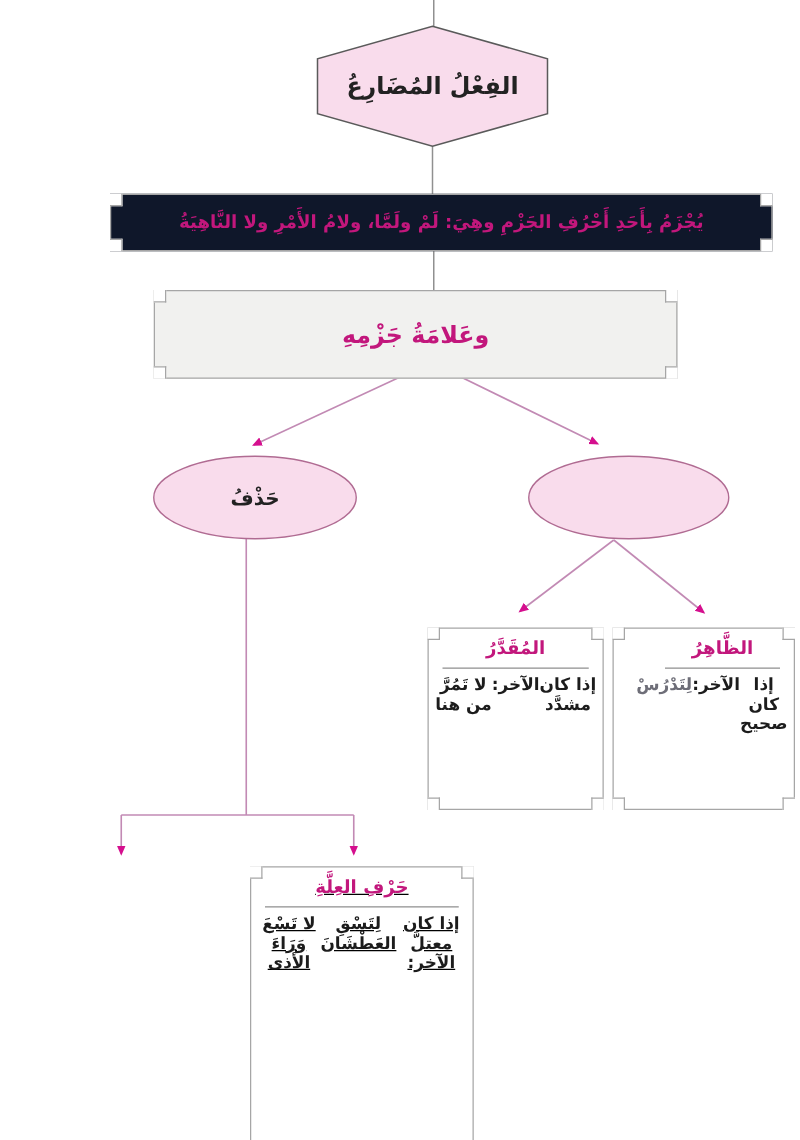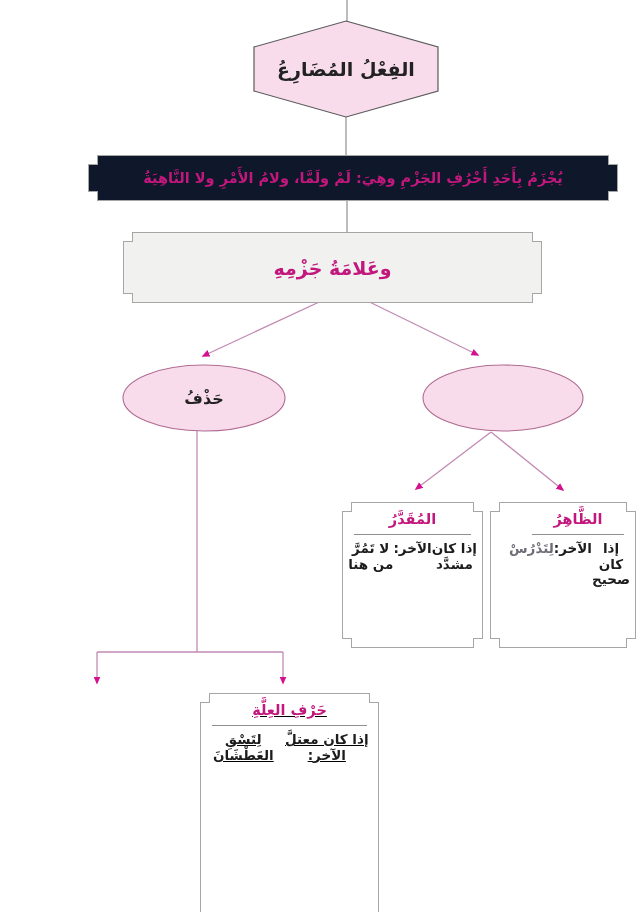--- a/index.html
+++ b/index.html
@@ -130,20 +130,21 @@
   </div>
 
 
   <div class="card card-illa">
     <div class="card-title">حَرْفِ العِلَّةِ</div>
     <div class="card-sep"></div>
     <div class="card-body">
 
     <div class="card-line">إذا كان معتلَّ الآخر:</div>
         <div class="card-line">لِتَسْقِ العَطْشَانَ</div>
+        <div class="card-line">لا تَسْعَ وَرَاءَ الأَذى</div>
       </div>
     <i class="c tl"></i>
       <i class="c tr"></i>
       <i class="c bl"></i>
       <i class="c br"></i>
   </div>
 
 </div>
 
 </body></html>

